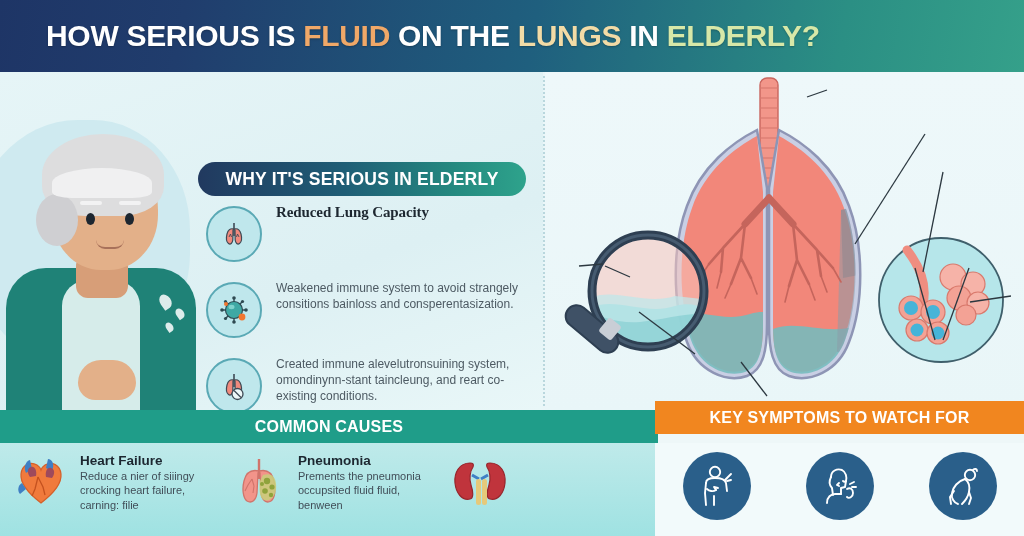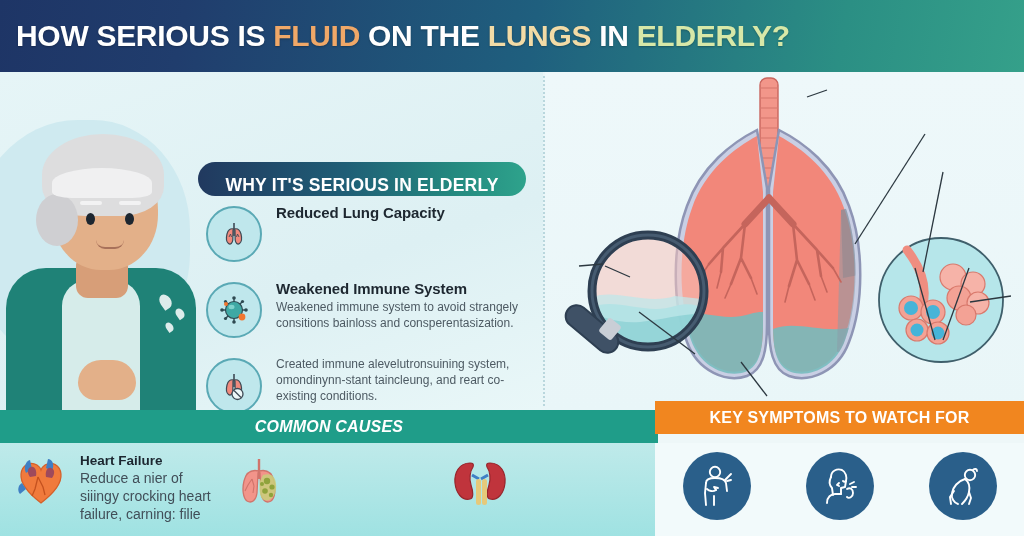--- a/index.html
+++ b/index.html
@@ -7,21 +7,21 @@
     width: 1024px; height: 536px;
     font-family: "Liberation Sans", sans-serif;
     overflow: hidden; background: #eef7f8;
   }
   .page { position: relative; width: 1024px; height: 536px; overflow: hidden; }
 
   
   .header {
     position: absolute; left: 0; top: 0; width: 1024px; height: 72px;
     background: linear-gradient(100deg, #1e3566 0%, #203d6d 18%, #1f5f7e 52%, #2b8f84 82%, #35a08a 100%);
-    display: flex; align-items: center; padding-left: 16px;
+    display: flex; align-items: center; padding-left: 46px;
   }
   .title {
     font-size: 30px; font-weight: bold; letter-spacing: -0.3px;
     color: #ffffff; white-space: nowrap;
     text-shadow: 0 1px 2px rgba(0,0,0,.25);
   }
   .title .w { color: #ffffff; }
   .title .o { color: #f0a868; }
   .title .y { color: #f2dba6; }
   .title .g { color: #d7e8a8; }
@@ -102,64 +102,64 @@
   }
   .sweat.s1 { left: 160px; top: 222px; width: 11px; height: 15px; }
   .sweat.s2 { left: 176px; top: 236px; width: 8px; height: 11px; }
   .sweat.s3 { left: 166px; top: 250px; width: 7px; height: 10px; }
 
   
   .pill {
     position: absolute; left: 198px; top: 90px; width: 328px; height: 34px;
     border-radius: 17px;
     background: linear-gradient(90deg, #21395f 0%, #1f5e76 45%, #24897f 78%, #2ea38c 100%);
-    display: flex; align-items: flex-end; justify-content: center;
+    display: flex; align-items: center; justify-content: center;
   }
   .pill span {
     color: #fff; font-size: 17.5px; font-weight: bold; letter-spacing: .2px;
   }
 
   
   .features { position: absolute; left: 206px; top: 130px; width: 330px; }
   .feature { display: flex; align-items: flex-start; margin-bottom: 16px; }
   .f-icon {
     flex: 0 0 auto; width: 56px; height: 56px; border-radius: 50%;
     background: #bfe7ec; border: 2px solid #5aa9b5;
     display: flex; align-items: center; justify-content: center;
     margin-right: 14px; margin-top: 4px;
   }
   .f-text { flex: 1 1 auto; padding-top: 2px; }
-  .f-title { font-size: 15px; font-weight: bold; color: #1d2730; margin-bottom: 2px; letter-spacing: -.1px; }
+  .f-title { font-size: 15px; font-weight: bold; color: #1d2730; margin-bottom: 2px; letter-spacing: -.1px; font-family: Liberation Serif, serif; }
   .f-desc { font-size: 12px; color: #4d5a63; line-height: 1.34; }
 
   
   .lung-svg { position: absolute; left: 0; top: 0; }
 
   
   .bar-causes {
     position: absolute; left: 0; top: 410px; width: 658px; height: 33px;
-    background: #1f9d89; display: flex; align-items: center; justify-content: center; font-style: italic;
+    background: #1f9d89; display: flex; align-items: center; justify-content: center;
   }
   .bar-symptoms {
     position: absolute; left: 655px; top: 401px; width: 369px; height: 33px;
     background: #f1861f; display: flex; align-items: center; justify-content: center;
   }
   .bar-label { color: #fff; font-weight: bold; font-size: 16px; letter-spacing: .2px; }
 
   
   .causes-area {
     position: absolute; left: 0; top: 443px; width: 655px; height: 93px;
     background: linear-gradient(180deg, #bfeaea 0%, #9fe2e2 100%);
     display: flex; overflow: hidden;
   }
   .cause { display: flex; align-items: flex-start; padding: 8px 4px 0 10px; width: 218px; }
   .cause-ic { flex: 0 0 auto; width: 62px; height: 62px; margin-right: 8px; }
   .cause-tx { flex: 1 1 auto; padding-top: 2px; }
   .cause-title { font-size: 13.5px; font-weight: bold; color: #1c2730; margin-bottom: 1px; }
-  .cause-desc { font-size: 14px; color: #414e58; line-height: 1.3; }
+  .cause-desc { font-size: 11px; color: #414e58; line-height: 1.3; }
 
   .symptoms-area {
     position: absolute; left: 655px; top: 443px; width: 369px; height: 93px;
     background: #f2fafb; display: flex; align-items: flex-start;
     justify-content: space-around; padding-top: 9px;
   }
   .sym-circle {
     width: 68px; height: 68px; border-radius: 50%; background: #2a5f8a;
     display: flex; align-items: center; justify-content: center;
   }
@@ -243,21 +243,20 @@
                 <circle cx="25.5" cy="8.5" r="1.6"></circle>
                   <circle cx="8.5" cy="25.5" r="1.6"></circle>
               </g>
               <circle cx="17" cy="17" r="8.5" fill="#3fa9a4" stroke="#2f4a52" stroke-width="1.2"></circle>
               <ellipse cx="14.5" cy="14" rx="3" ry="2.2" fill="#8fdcd6" opacity=".8"></ellipse>
               <circle cx="25" cy="24" r="3.4" fill="#f2762f"></circle>
               <circle cx="9" cy="11" r="2" fill="#f2762f"></circle>
             </svg>
           </div>
           <div class="f-text">
-            <div class="f-title">Weakened Immune System</div>
             <div class="f-desc">Weakened immune system to avoid strangely consitions bainloss and consperentasization.</div>
           </div>
         </div>
 
         <div class="feature">
           <div class="f-icon">
             <svg width="34" height="34" viewBox="0 0 34 34">
               <path d="M17 5 L17 18" stroke="#3f4a55" stroke-width="1.6" fill="none"></path>
               <path d="M17 11 C13 10 11 12 10 16 C9 20 9.5 24 11.5 25.5 C13.5 27 15.5 25 15.8 22 L16 12 Z" fill="#f08a7d" stroke="#3f4a55" stroke-width="1.2"></path>
               <path d="M17 11 C21 10 23 12 24 16 C25 20 24.5 24 22.5 25.5 C20.5 27 18.5 25 18.2 22 L18 12 Z" fill="#f08a7d" stroke="#3f4a55" stroke-width="1.2"></path>
@@ -431,20 +430,24 @@
           <g fill="#8fa33c">
             <circle cx="39" cy="30" r="3.2"></circle>
               <circle cx="44" cy="36" r="2.6"></circle>
             <circle cx="37" cy="40" r="2.8"></circle>
               <circle cx="43" cy="44" r="2.2"></circle>
             <circle cx="34" cy="33" r="2"></circle>
           </g>
           <path d="M24 28 L20 34 M24 28 L26 35 M20 34 L17 40 M26 35 L25 42" stroke="#d0746b" stroke-width="1.1" fill="none"></path>
         </svg>
       </div>
+      <div class="cause-tx">
+        <div class="cause-title">Pneumonia</div>
+        <div class="cause-desc">Prements the pneumonia occupsited fluid fluid, benween</div>
+      </div>
     </div>
 
     <div class="cause">
       <div class="cause-ic">
         <svg width="62" height="62" viewBox="0 0 62 62">
           <path d="M24 12 C13 12 8 22 9 32 C10 42 16 50 24 48 C28 47 27 40 25 34
                    C23 28 24 20 27 16 C28 13 27 12 24 12 Z" fill="#c0343c" stroke="#96252c" stroke-width="1.2"></path>
           <path d="M44 12 C55 12 60 22 59 32 C58 42 52 50 44 48 C40 47 41 40 43 34
                    C45 28 44 20 41 16 C40 13 41 12 44 12 Z" fill="#c0343c" stroke="#96252c" stroke-width="1.2"></path>
           <path d="M26 24 L33 28 M42 24 L35 28" stroke="#3f7fc4" stroke-width="3" fill="none"></path>

